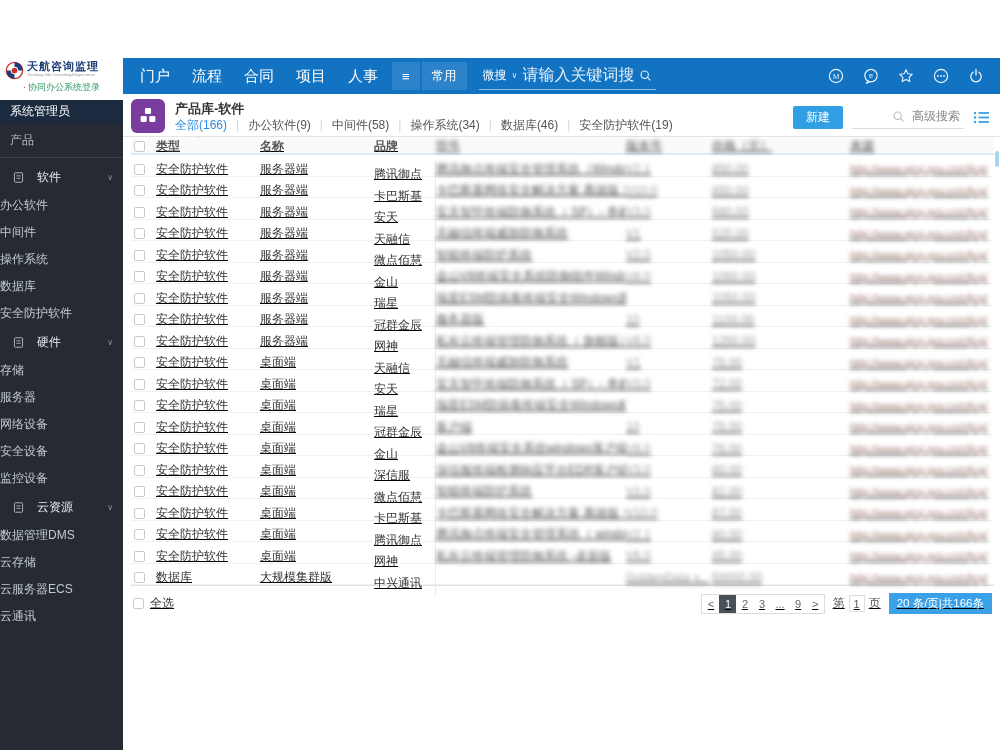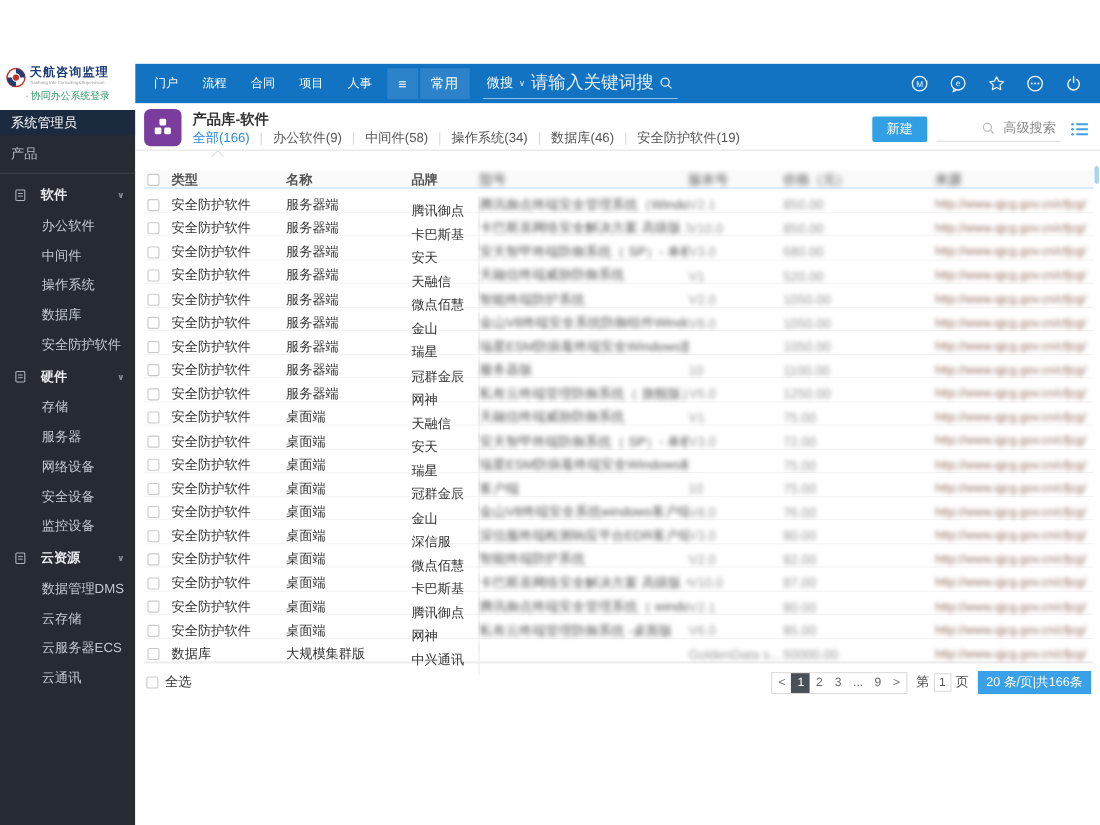--- a/index.html
+++ b/index.html
@@ -13,43 +13,43 @@
   .logo-mark { width:19px; height:19px; flex:none; }
   .logo-text { margin-left:3px; line-height:1; }
   .logo-title { font-size:11px; font-weight:bold; color:#1d3c78; letter-spacing:1px; white-space:nowrap; }
   .logo-sub { font-size:4px; color:#999; margin-top:1px; white-space:nowrap; }
   .login-link { font-size:9px; color:#2f9a66; text-align:center; margin-top:1px; white-space:nowrap; }
   .login-dot { color:#c5342b; margin-right:2px; }
 
   
   .topbar { position:absolute; left:123px; top:58px; width:877px; height:36px; background:#1273c2; display:flex; align-items:center; color:#fff; }
   .nav-items { display:flex; align-items:center; height:100%; margin-left:6px; }
-  .nav-item { font-size:11px; padding:0 11px; cursor:pointer; line-height:36px;text-align:right; }
+  .nav-item { font-size:15px; padding:0 11px; cursor:pointer; line-height:36px;text-align:right; }
   .nav-box { height:28px; display:flex; align-items:center; padding:0 10px; background:#2d83c9; margin-left:3px; font-size:12.5px; cursor:pointer; }
   .nav-box + .nav-box { margin-left:2px; }
   .menu-glyph { font-size:13px; }
   .topsearch { display:flex; align-items:center; margin-left:12px; border-bottom:1px solid rgba(255,255,255,.55); padding:2px 4px 3px 4px; gap:5px; }
   .scope { font-size:12px; }
   .caret { font-size:8px; opacity:.85; }
   .search-ph { font-size:16px; color:rgba(255,255,255,.88); }
   .icon { display:inline-flex; align-items:center; justify-content:center; }
   .icon svg { display:block; }
   .top-icons { margin-left:auto; display:flex; align-items:center; gap:19px; margin-right:16px; }
   .top-icons .icon { width:16px; height:16px; color:#fff; opacity:.92; cursor:pointer; }
 
   
   .sidebar { position:absolute; left:0; top:100px; width:123px; height:718px; background:#262b33; color:#c3c9d1; display:flex; flex-direction:column; }
   .sidebar-role { height:23px; line-height:23px; background:#1c2a3f; color:#fff; font-size:12px; padding-left:10px; }
   .sidebar-section { padding:9px 10px 8px; color:#b9bfc7; font-size:12px; border-bottom:1px solid #3a404a; }
   .side-menu { flex:1; padding-top:4px; overflow:hidden; }
-  .group-header { display:flex; align-items:center; height:30px; padding:0 10px 0 12px; font-size:12px; color:#e8ebef; font-weight:bold; cursor:pointer; }
+  .group-header { display:flex; align-items:center; height:30px; padding:0 10px 0 12px; font-size:12px; color:#e8ebef; font-weight:normal; cursor:pointer; }
   .group-header .icon { width:13px; height:13px; color:#aeb4bc; flex:none; }
   .group-label { margin-left:12px; }
   .group-chevron { margin-left:auto; font-size:8px; color:#8a9099; }
-  .child-item { height:27px; line-height:27px; padding-left:38px; font-size:12px; color:#c3c9d1; cursor:pointer; white-space:nowrap; }
+  .child-item { height:27px; line-height:27px; font-size:12px; color:#c3c9d1; cursor:pointer; white-space:nowrap; }
   .sidebar-footer { height:36px; border-top:1px solid #3a404a; display:flex; align-items:center; justify-content:space-between; padding:0 12px; }
   .sidebar-footer .icon { width:15px; height:15px; color:#cfd4da; cursor:pointer; }
   .collapse-mark { color:#8a9099; font-size:9px; }
 
   
   .main { position:absolute; left:123px; top:94px; width:877px; height:680px; background:#fff; }
   .content-header { position:relative; height:43px; border-bottom:1px solid #e3e3e3; }
   .product-icon { position:absolute; left:8px; top:5px; width:34px; height:34px; background:#7a3d9e; border-radius:6px; display:flex; align-items:center; justify-content:center; }
   .page-title { position:absolute; left:52px; top:6px; font-size:13px; font-weight:bold; color:#333; }
   .tabs { position:absolute; left:52px; top:23px; display:flex; align-items:center; font-size:12px; color:#555; }
@@ -57,21 +57,21 @@
   .tab + .tab::before { content:"|"; color:#d8d8d8; margin:0 9px; display:inline-block; }
   .tab.active { color:#2a8ce0; position:relative; }
   .tab.active::after { content:""; position:absolute; left:45%; bottom:-12px; width:7px; height:7px; background:#fff; border-top:1px solid #ddd; border-left:1px solid #ddd; transform:translateX(-50%) rotate(45deg); }
   .toolbar { position:absolute; right:10px; top:12px; display:flex; align-items:center; gap:9px; }
   .btn-new { background:#319fe3; color:#fff; font-size:12px; padding:3px 13px; border-radius:2px; cursor:pointer; }
   .adv-search { display:flex; align-items:center; justify-content:flex-end; gap:7px; border-bottom:1px solid #ddd; width:112px; padding:2px 4px 3px; color:#888; font-size:12px; cursor:pointer; }
   .adv-search .icon { width:13px; height:13px; color:#bbb; }
   .list-toggle { width:17px; height:15px; color:#3aa0e8; cursor:pointer; }
 
   
-  .table { position:absolute; left:8px; right:6px; top:61px; }
+  .table { position:absolute; left:8px; right:6px; top:44px;text-decoration:underline; }
   .trow { display:grid; grid-template-columns:25px 104px 114px 62px 190px 86px 138px 1fr; align-items:center; }
   .table-header { height:17px; background:#fafafa; font-size:12px; font-weight:bold; color:#555; border-bottom:2px solid #d9ecfb; }
   .table-body .trow { height:21.5px; border-bottom:1px solid #f1f1f1; font-size:12px; color:#333; background:#fff; }
   .table-body { border-bottom:1px solid #e3e3e3; }
   .cbx-cell { display:flex; align-items:center; padding-left:3px; }
   .cb { width:11px; height:11px; border:1px solid #c9c9c9; border-radius:2px; background:#fff; cursor:pointer; flex:none; }
   .c-brand { border-right:1px solid #ebebeb; height:100%; display:flex; align-items:center;margin-top:11px; }
   .c-desc { color:#5a5a5a; white-space:nowrap; overflow:hidden; }
   .c-ver, .c-price { color:#999; white-space:nowrap; }
   .c-url { color:#9a7265; font-size:11px; white-space:nowrap; overflow:hidden; }

